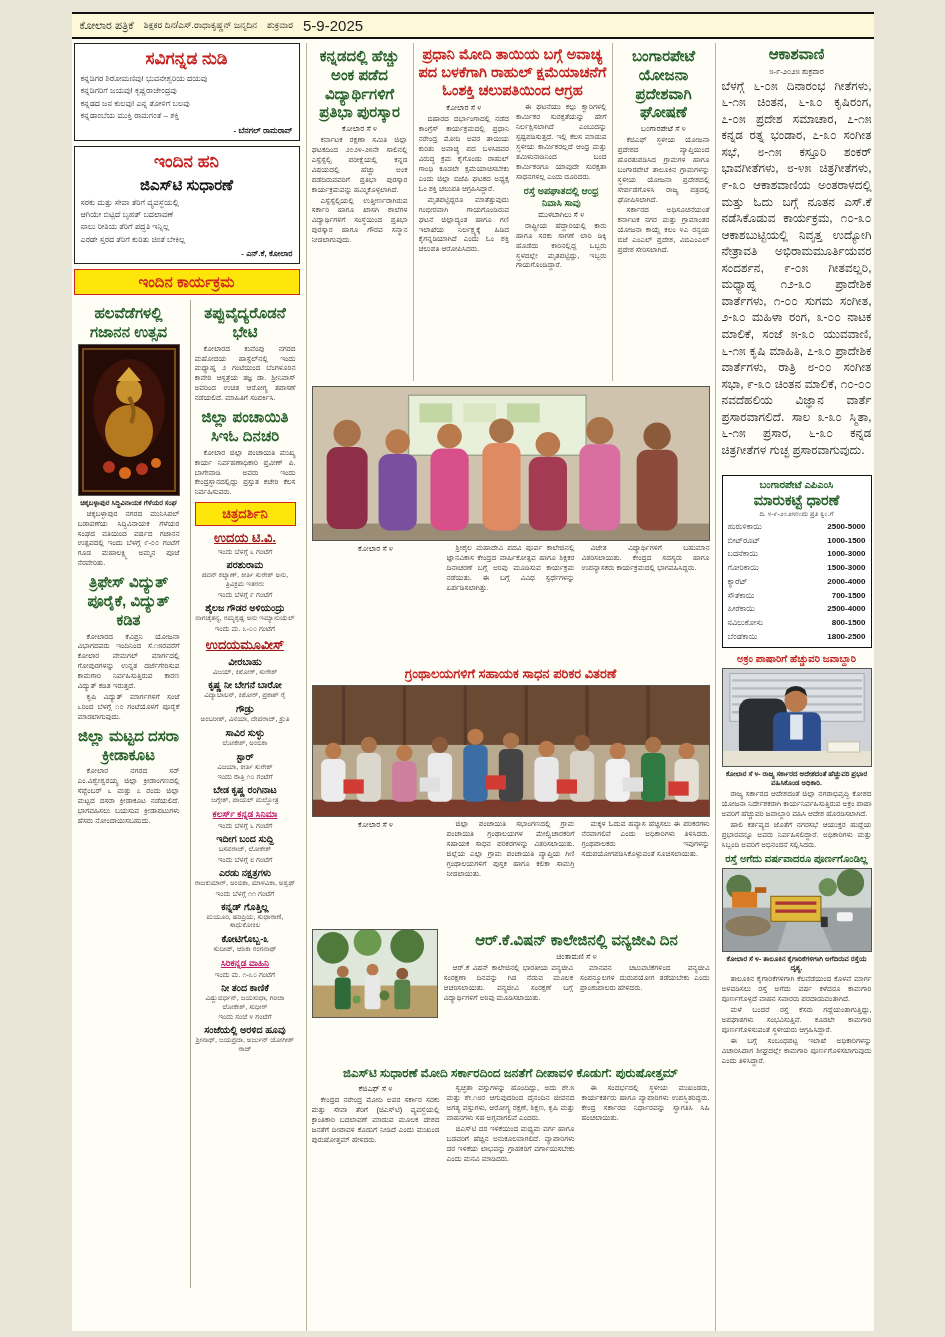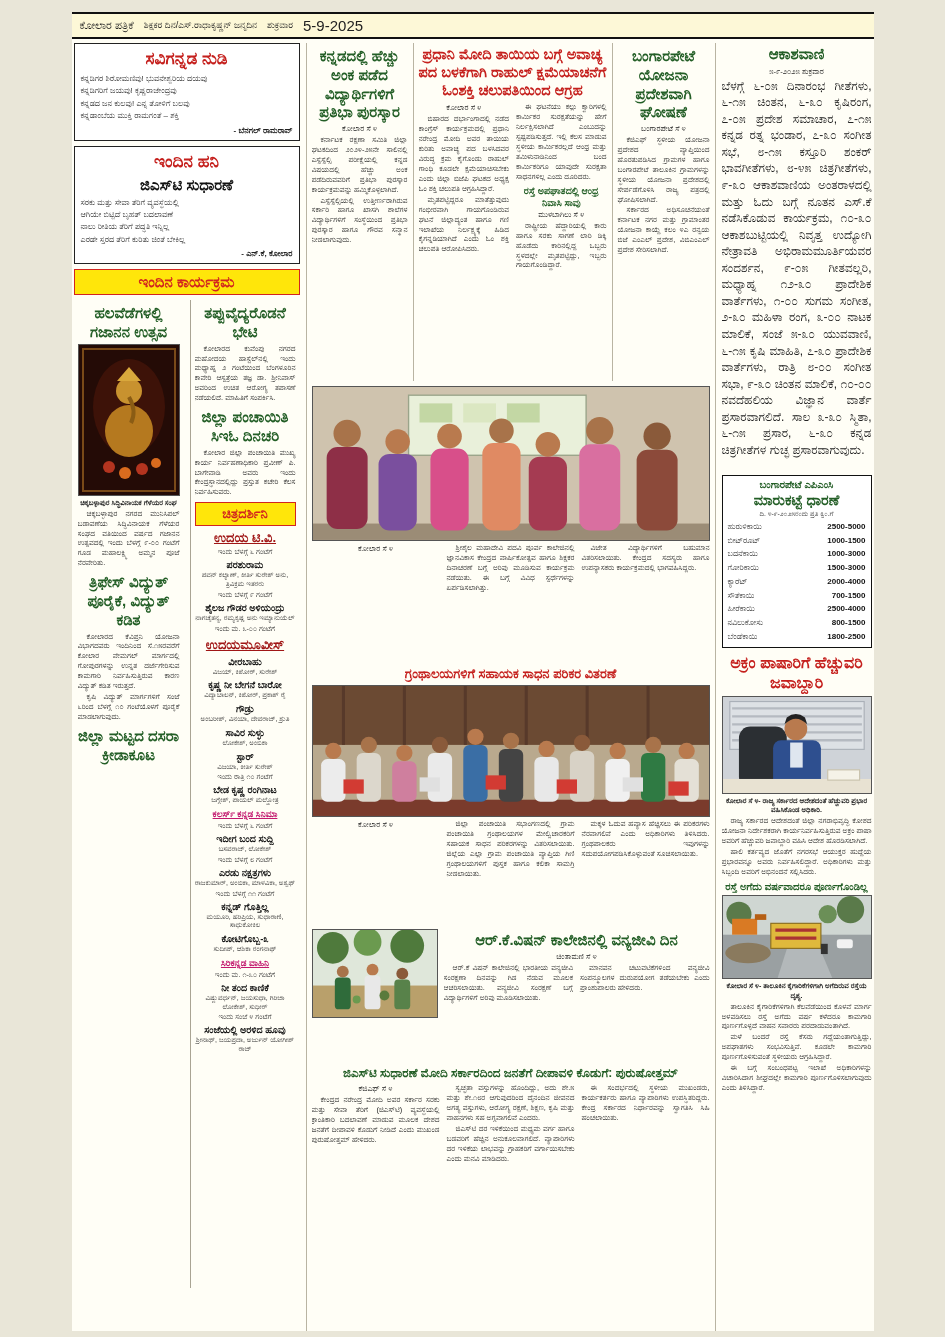--- a/index.html
+++ b/index.html
@@ -139,20 +139,24 @@
 
           <p class="para">ಚಿಕ್ಕಬಳ್ಳಾಪುರ ನಗರದ ಮುನಿಸಿಪಲ್ ಬಡಾವಣೆಯ ಸಿದ್ಧಿವಿನಾಯಕ ಗೆಳೆಯರ ಸಂಘದ ವತಿಯಿಂದ ವರ್ಷದ ಗಜಾನನ ಉತ್ಸವದಲ್ಲಿ ಇಂದು ಬೆಳಗ್ಗೆ ೯-೦೦ ಗಂಟೆಗೆ ಗೂಡ ಮಹಾಲಕ್ಷ್ಮಿ ಅಮ್ಮನ ಪೂಜೆ ನೆರವೇರಿತು.</p>
             </div>
           <h3 class="green-head">ತ್ರಿಫೇಸ್ ವಿದ್ಯುತ್ ಪೂರೈಕೆ, ವಿದ್ಯುತ್ ಕಡಿತ</h3>
           <div class="story-block">
 
           <p class="para">ಕೋಲಾರದ ಕೆವಿಪ್ರನಿ ಯೋಜನಾ ವಿಭಾಗದವರು ಇಂದಿನಿಂದ ಸೆ.೧೫ರವರೆಗೆ ಕೋಲಾರ ವೇಮಗಲ್ ಮಾರ್ಗದಲ್ಲಿ ಗೋಪುರಗಳನ್ನು ಉನ್ನತ ದರ್ಜೆಗೇರಿಸುವ ಕಾಮಗಾರಿ ನಿರ್ವಹಿಸುತ್ತಿರುವ ಕಾರಣ ವಿದ್ಯುತ್ ಕಡಿತ ಇರುತ್ತದೆ.</p>
               <p class="para">ಕೃಷಿ ವಿದ್ಯುತ್ ಮಾರ್ಗಗಳಿಗೆ ಸಂಜೆ ೬ರಿಂದ ಬೆಳಗ್ಗೆ ೧೦ ಗಂಟೆಯೊಳಗೆ ಪೂರೈಕೆ ಮಾಡಲಾಗುವುದು.</p>
             </div>
           <h3 class="green-head">ಜಿಲ್ಲಾ ಮಟ್ಟದ ದಸರಾ ಕ್ರೀಡಾಕೂಟ</h3>
+          <div class="story-block">
+
+          <p class="para">ಕೋಲಾರ ನಗರದ ಸರ್ ಎಂ.ವಿಶ್ವೇಶ್ವರಯ್ಯ ಜಿಲ್ಲಾ ಕ್ರೀಡಾಂಗಣದಲ್ಲಿ ಸೆಪ್ಟೆಂಬರ್ ೬ ಮತ್ತು ೭ ರಂದು ಜಿಲ್ಲಾ ಮಟ್ಟದ ದಸರಾ ಕ್ರೀಡಾಕೂಟ ನಡೆಯಲಿದೆ. ಭಾಗವಹಿಸಲು ಬಯಸುವ ಕ್ರೀಡಾಪಟುಗಳು ಹೆಸರು ನೋಂದಾಯಿಸಬಹುದು.</p>
+            </div>
         </div>
 
         <div class="subcol">
           <h3 class="green-head">ತಪ್ಪುವೈದ್ಯರೊಡನೆ ಭೇಟಿ</h3>
           <div class="story-block">
 
           <p class="para">ಕೋಲಾರದ ಕುವೆಂಪು ನಗರದ ಮಹೋದಯ ಹಾಸ್ಟೆಲ್‌ನಲ್ಲಿ ಇಂದು ಮಧ್ಯಾಹ್ನ ೨ ಗಂಟೆಯಿಂದ ಬೆಂಗಳೂರಿನ ಕಾವೇರಿ ಆಸ್ಪತ್ರೆಯ ತಜ್ಞ ಡಾ. ಶ್ರೀನಿವಾಸ್ ಅವರಿಂದ ಉಚಿತ ಆರೋಗ್ಯ ತಪಾಸಣೆ ನಡೆಯಲಿದೆ. ಮಾಹಿತಿಗೆ ಸಂಪರ್ಕಿಸಿ.</p>
             </div>
           <h3 class="green-head">ಜಿಲ್ಲಾ ಪಂಚಾಯಿತಿ ಸಿಇಓ ದಿನಚರಿ</h3>
           <div class="story-block">
@@ -441,21 +445,21 @@
             </div>
 
             <div class="rate-row">
               <span class="rate-name">ಬೆಂಡೆಕಾಯಿ</span>
               <span class="rate-val">1800-2500</span>
             </div>
           </div>
       </section>
 
       <section>
-        <h3 class="red-head" style="font-size:16px">ಅಕ್ರಂ ಪಾಷಾರಿಗೆ ಹೆಚ್ಚುವರಿ ಜವಾಬ್ದಾರಿ</h3>
+        <h3 class="red-head" style="font-size:10px">ಅಕ್ರಂ ಪಾಷಾರಿಗೆ ಹೆಚ್ಚುವರಿ ಜವಾಬ್ದಾರಿ</h3>
         <svg class="photo" viewBox="0 0 130 85" aria-hidden="true">
           <rect width="130" height="85" fill="#cfd3d8"></rect>
           <rect x="6" y="4" width="118" height="42" fill="#dde1e5" stroke="#aab0b8"></rect>
           <g stroke="#b5bac1" stroke-width="2">
               <line x1="8" y1="10" x2="122" y2="10"></line>
               <line x1="8" y1="17" x2="122" y2="17"></line>
               <line x1="8" y1="24" x2="122" y2="24"></line>
               <line x1="8" y1="31" x2="122" y2="31"></line>
               <line x1="8" y1="38" x2="122" y2="38"></line>
             </g>

